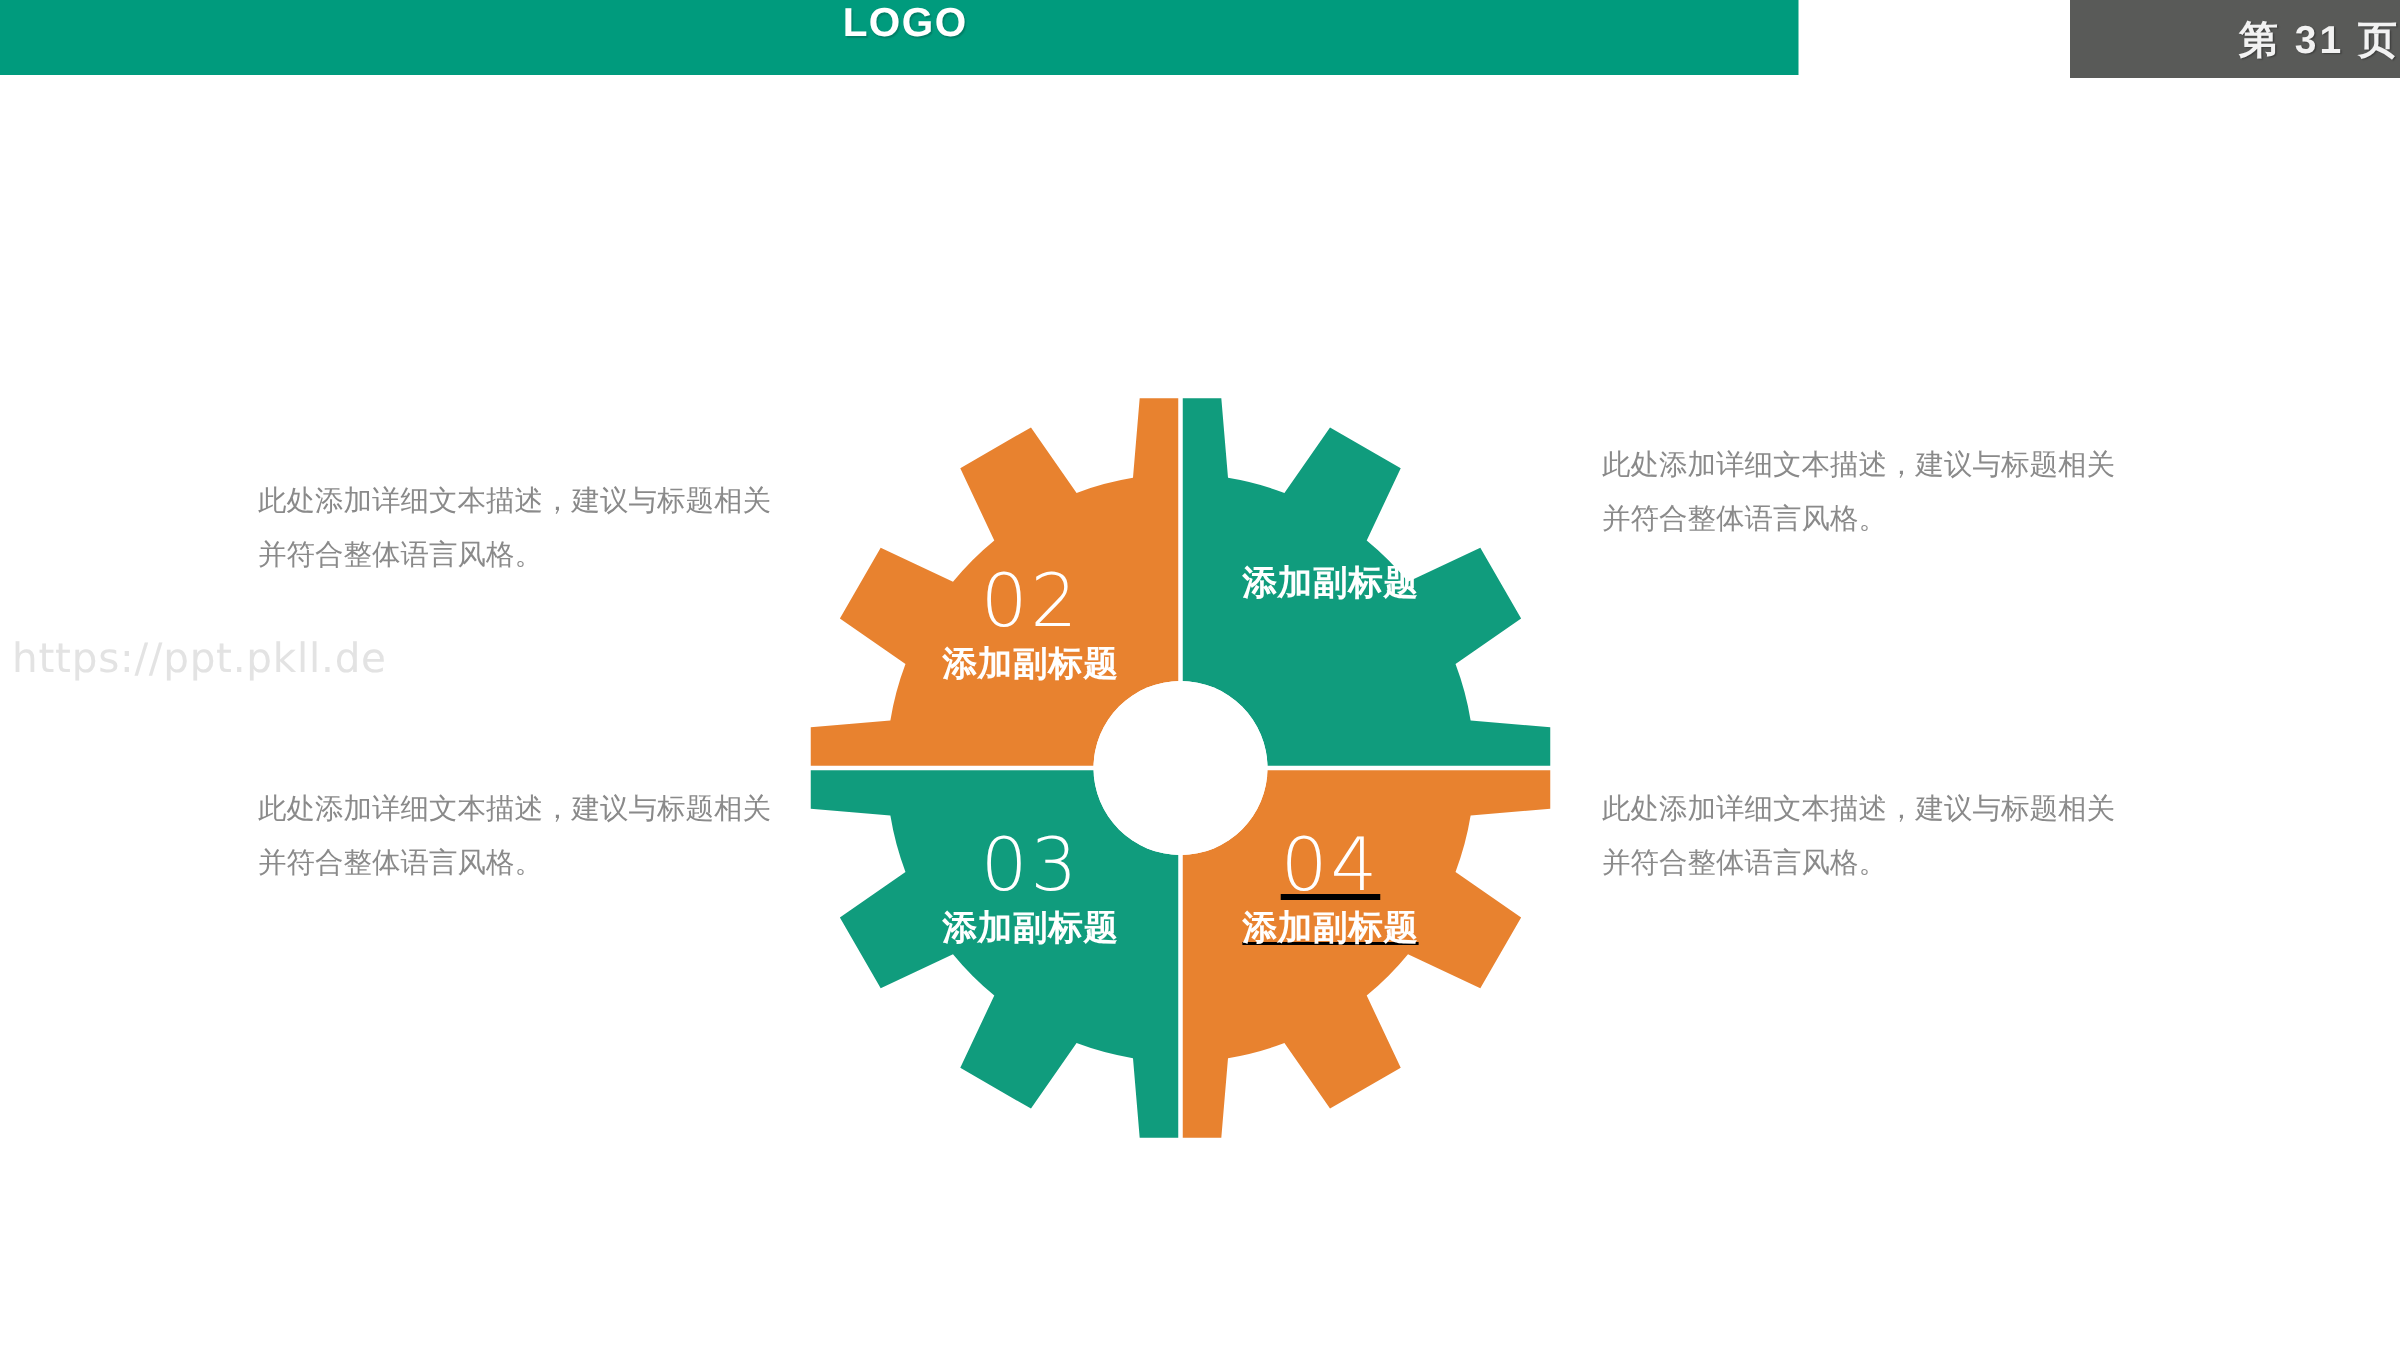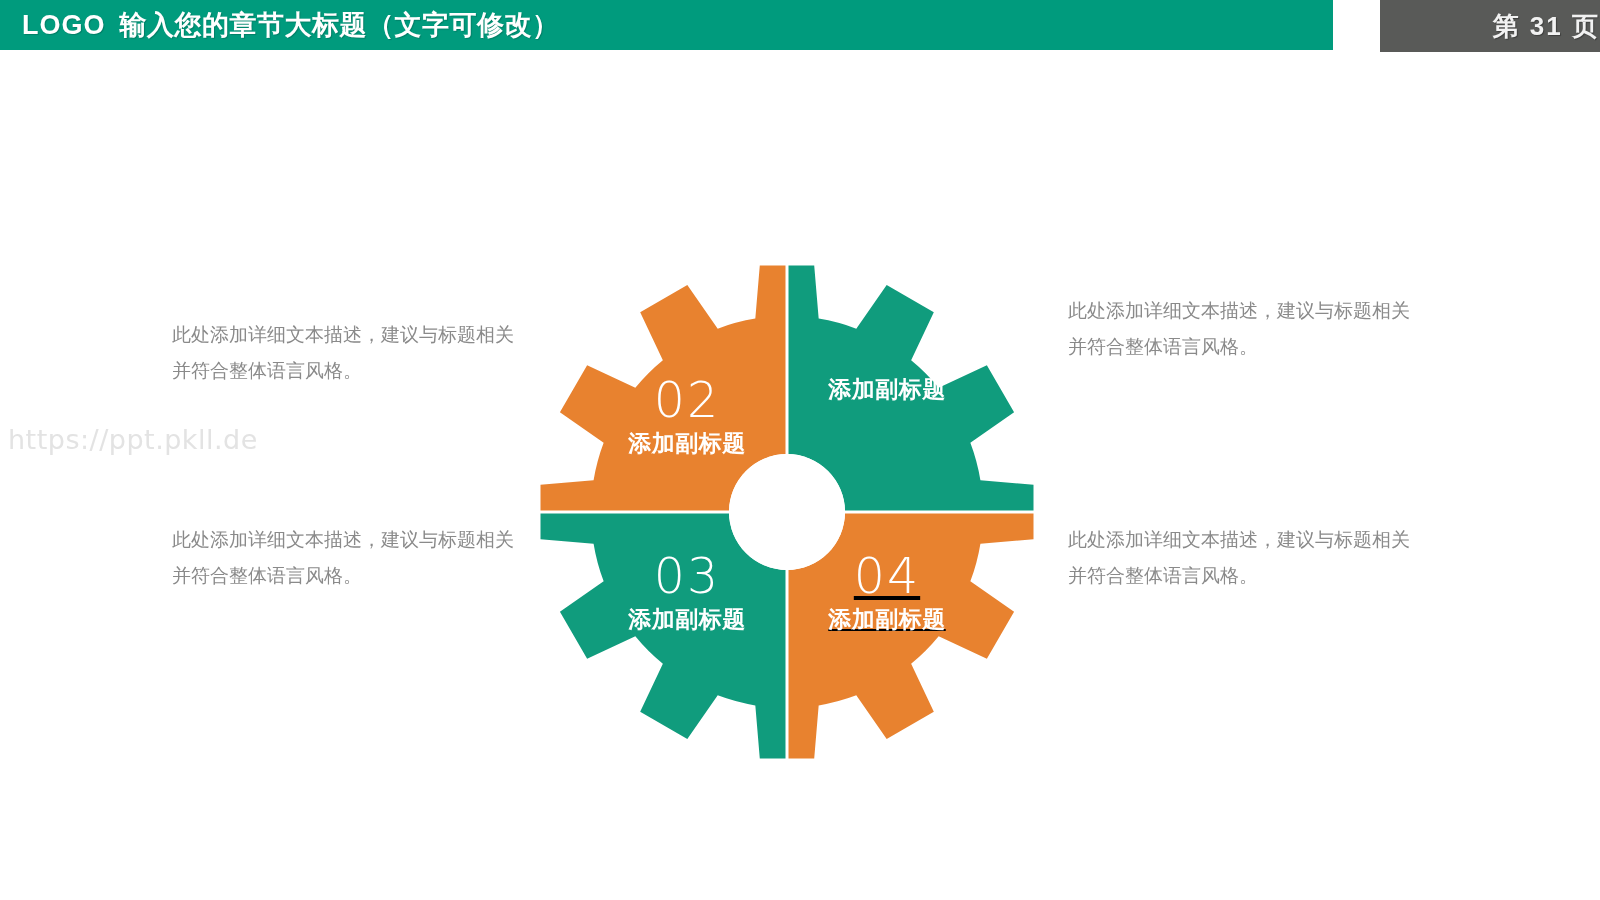--- a/index.html
+++ b/index.html
@@ -13,27 +13,28 @@
     position: relative;
     overflow: hidden;
     font-family: "Liberation Sans", "DejaVu Sans", sans-serif;
   }
 
   
   .header-bar {
     position: absolute;
     left: 0;
     top: 0;
-    width: 1333px;
+    width: 1199px;
     height: 50px;
     background: #009b7d;
     display: flex;
     align-items: center;
     box-sizing: border-box;
     padding-left: 22px;
+    flex-direction: column;
   }
   .header-title {
     color: #ffffff;
     font-size: 27px;
     font-weight: bold;
     letter-spacing: 0.5px;
     white-space: nowrap;
     text-shadow: 1px 1px 1px rgba(0,0,0,0.18);
   }
   .logo-text {
@@ -133,21 +134,20 @@
   .q1 { left: 50px;  top: 112px; }
   .q2 { left: 250px; top: 112px; }
   .q3 { left: 50px;  top: 288px; }
   .q4 { left: 250px; top: 288px; text-decoration: underline; }
 </style>
 </head>
 <body>
 
 <div class="header-bar">
   <span class="logo-text">LOGO</span>
-  <span class="header-title">输入您的章节大标题（文字可修改）</span>
 </div>
 
 <div class="page-badge">
   <span class="page-badge-text">第 31 页</span>
 </div>
 
 <div class="watermark">https://ppt.pkll.de</div>
 
 <div class="desc desc-tl">此处添加详细文本描述，建议与标题相关并符合整体语言风格。</div>
 <div class="desc desc-bl">此处添加详细文本描述，建议与标题相关并符合整体语言风格。</div>

